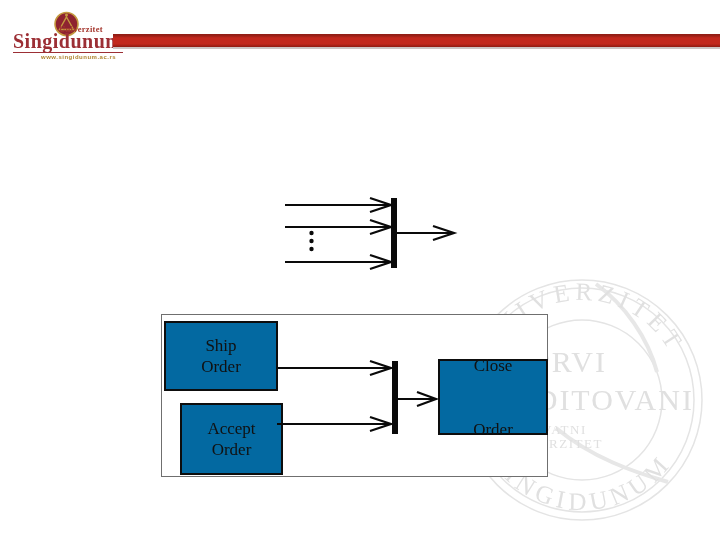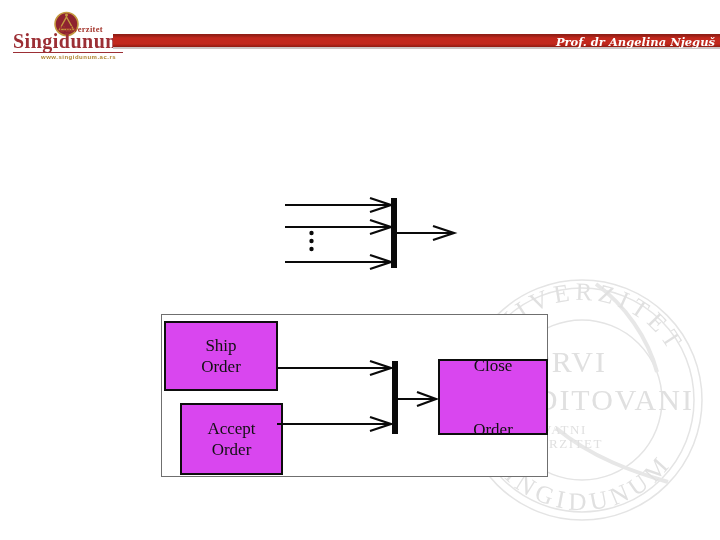--- a/index.html
+++ b/index.html
@@ -31,21 +31,21 @@
   .logo-url{position:absolute;left:41px;top:54px;font-size:6px;color:#ad8430;
             letter-spacing:.5px;font-weight:700;}
   
   .page-title{position:absolute;left:35px;top:80px;z-index:2;margin:0;
               font-size:28.5px;font-weight:400;color:#8c1a11;letter-spacing:0;
               font-family:"Liberation Sans",sans-serif;}
   
   .join-symbol{position:absolute;left:270px;top:190px;z-index:2;}
   .adbox{position:absolute;left:161px;top:314px;width:387px;height:163px;z-index:1;
          background:#ffffff;border:1px solid #6f6f6f;box-sizing:border-box;}
-  .node{position:absolute;border:2.5px solid #0d0d0d;border-radius:0;background:#d946ef;
+  .node{position:absolute;border:2.5px solid #0d0d0d;border-radius:0;background:#0369a1;
         display:flex;flex-direction:column;align-items:center;justify-content:center;
         font-family:"Liberation Serif",serif;font-size:17px;line-height:21px;color:#111;
         box-sizing:border-box;}
   .node-ship{left:2px;top:6px;width:114px;height:70px;}
   .node-accept{left:18px;top:88px;width:103px;height:72px;}
   .node-close{left:276px;top:44px;width:110px;height:76px;gap:43px;}
   .edges{position:absolute;left:0;top:0;}
 </style>
 </head>
 <body>
@@ -81,21 +81,20 @@
       <circle cx="13.5" cy="13" r="11.5" fill="#8e2330" stroke="#c49a3f" stroke-width="1.6"></circle>
       <path d="M13.5 6 L20.5 18.5 H6.5 Z" fill="none" stroke="#c49a3f" stroke-width="1.4"></path>
       <circle cx="13.5" cy="4" r="1.5" fill="#c49a3f"></circle>
     </svg>
     <div class="logo-univerzitet">Univerzitet</div>
     <div class="logo-name">Singidunum</div>
     <div class="logo-url">www.singidunum.ac.rs</div>
   </div>
 
   <div class="red-bar"></div>
-  <div class="hdr-prof">Prof. dr Angelina Njeguš</div>
 
 
   <svg class="join-symbol" width="200" height="90" viewBox="0 0 200 90">
     <g stroke="#0a0a0a" stroke-width="2.2" fill="none">
       <line x1="15" y1="15" x2="120" y2="15"></line>
       <polyline points="100,8 121,15 100,22"></polyline>
       <line x1="15" y1="37" x2="120" y2="37"></line>
       <polyline points="100,30 121,37 100,44"></polyline>
       <line x1="15" y1="72" x2="120" y2="72"></line>
       <polyline points="100,65 121,72 100,79"></polyline>

